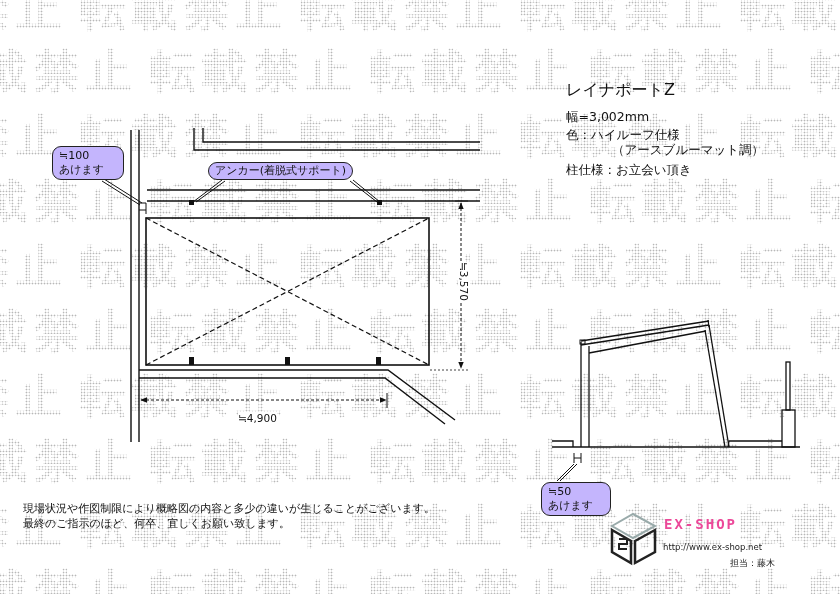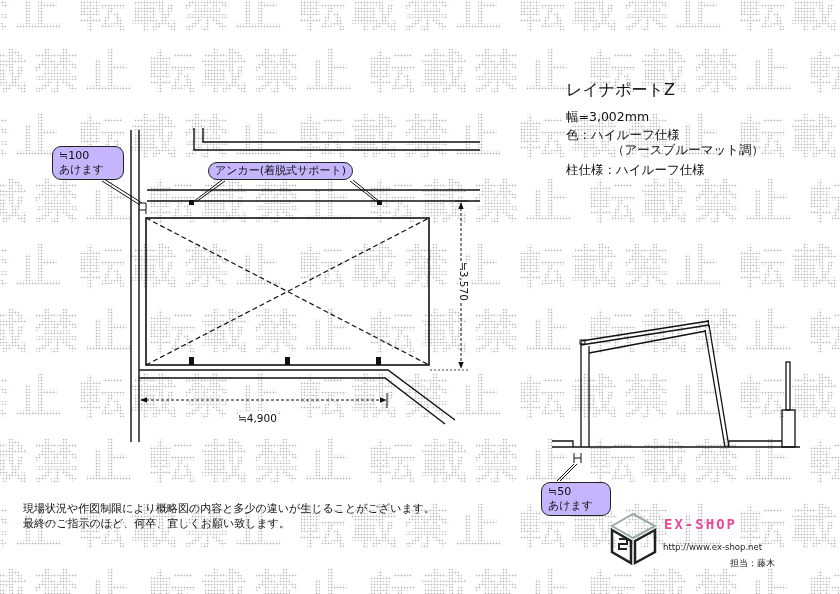--- a/index.html
+++ b/index.html
@@ -189,21 +189,21 @@
 <div class="bubble" style="left:541px;top:482px;width:56px;">
   <div>≒50</div>
   <div>あけます</div>
 </div>
 
 <div class="spec">
   <div class="title">レイナポートZ</div>
   <div>幅=3,002mm</div>
   <div>色：ハイルーフ仕様</div>
   <div class="indent">（アースブルーマット調）</div>
-  <div>柱仕様：ハイルーフ仕様</div>
+  <div>柱仕様：お立会い頂き</div>
 </div>
 
 <div class="note">
   <div>現場状況や作図制限により概略図の内容と多少の違いが生じることがございます。</div>
   <div>最終のご指示のほど、何卒、宜しくお願い致します。</div>
 </div>
 
 <div class="logo-text">EX-SHOP</div>
 <div class="logo-url">http://www.ex-shop.net</div>
 <div class="staff">担当：藤木</div>

